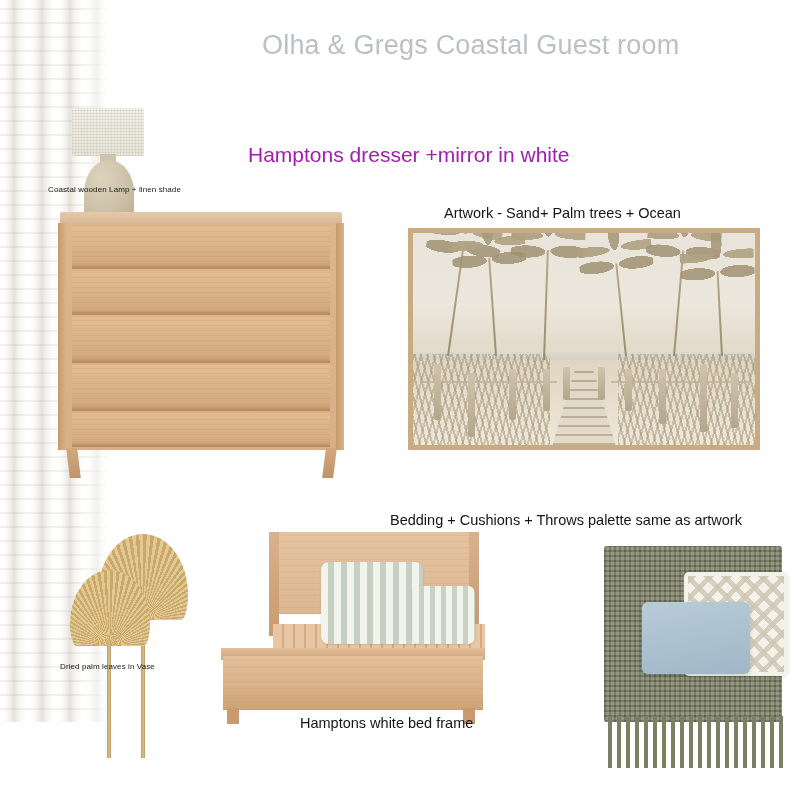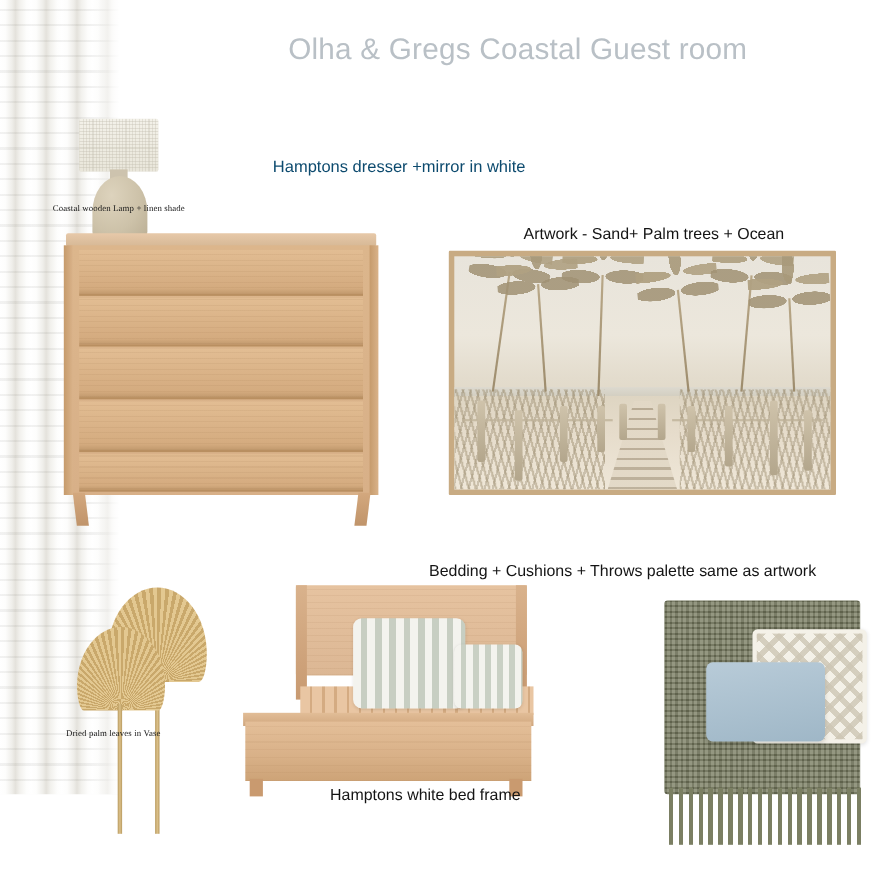--- a/index.html
+++ b/index.html
@@ -17,33 +17,33 @@
   }
 
   
   .board-title {
     position: absolute; left: 262px; top: 30px;
     font-size: 27px; font-weight: 400; letter-spacing: .2px;
     color: #b9c0c6; white-space: nowrap;
   }
   .label-lg {
     position: absolute;
-    font-size: 15px; color: #0c4a6e; white-space: nowrap;
+    font-size: 21px; color: #a21caf; white-space: nowrap;
   }
   .label-md {
     position: absolute;
     font-size: 14.5px; color: #141414; white-space: nowrap;
   }
   .label-sm {
     position: absolute;
-    font-size: 8px; color: #1a1a1a; white-space: nowrap; letter-spacing: .1px; font-family: Liberation Serif, serif;
+    font-size: 8px; color: #1a1a1a; white-space: nowrap; letter-spacing: .1px;
   }
   #lbl-dresser { left: 248px; top: 143px; }
   #lbl-sheers  { left: 32px;  top: 489px; }
-  #lbl-artwork { left: 476px; top: 205px; text-align: right; }
+  #lbl-artwork { left: 444px; top: 205px; text-align: right; }
   #lbl-bedding { left: 390px; top: 512px; }
   #lbl-bedframe{ left: 300px; top: 715px; }
   #lbl-lamp    { left: 48px;  top: 185px; }
   #lbl-palm    { left: 28px;  top: 662px; margin-left: 32px; }
 
   
   .sheer {
     position: absolute; left: 0; top: 0;
     width: 108px; height: 722px;
     background:

